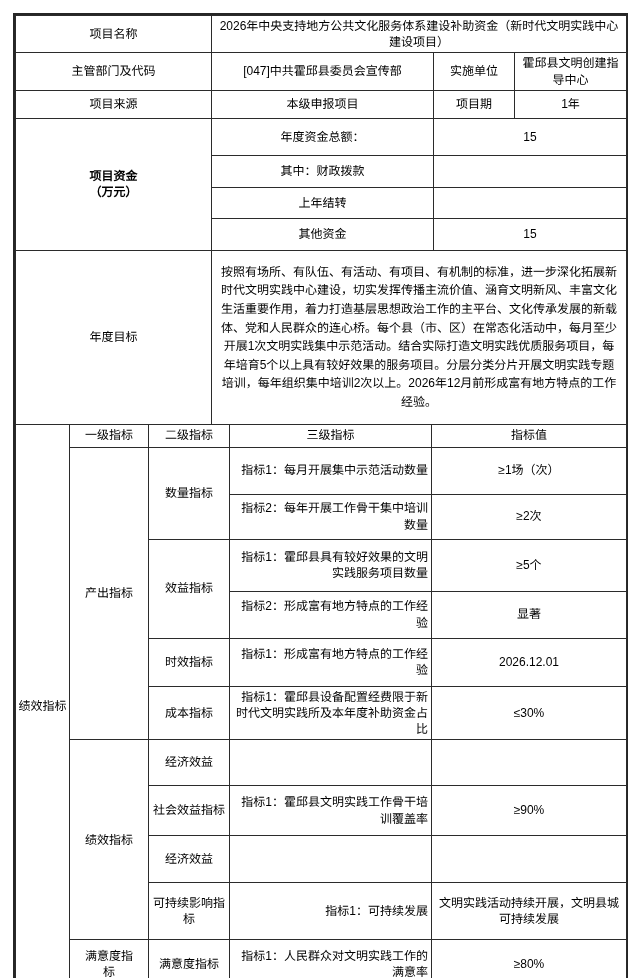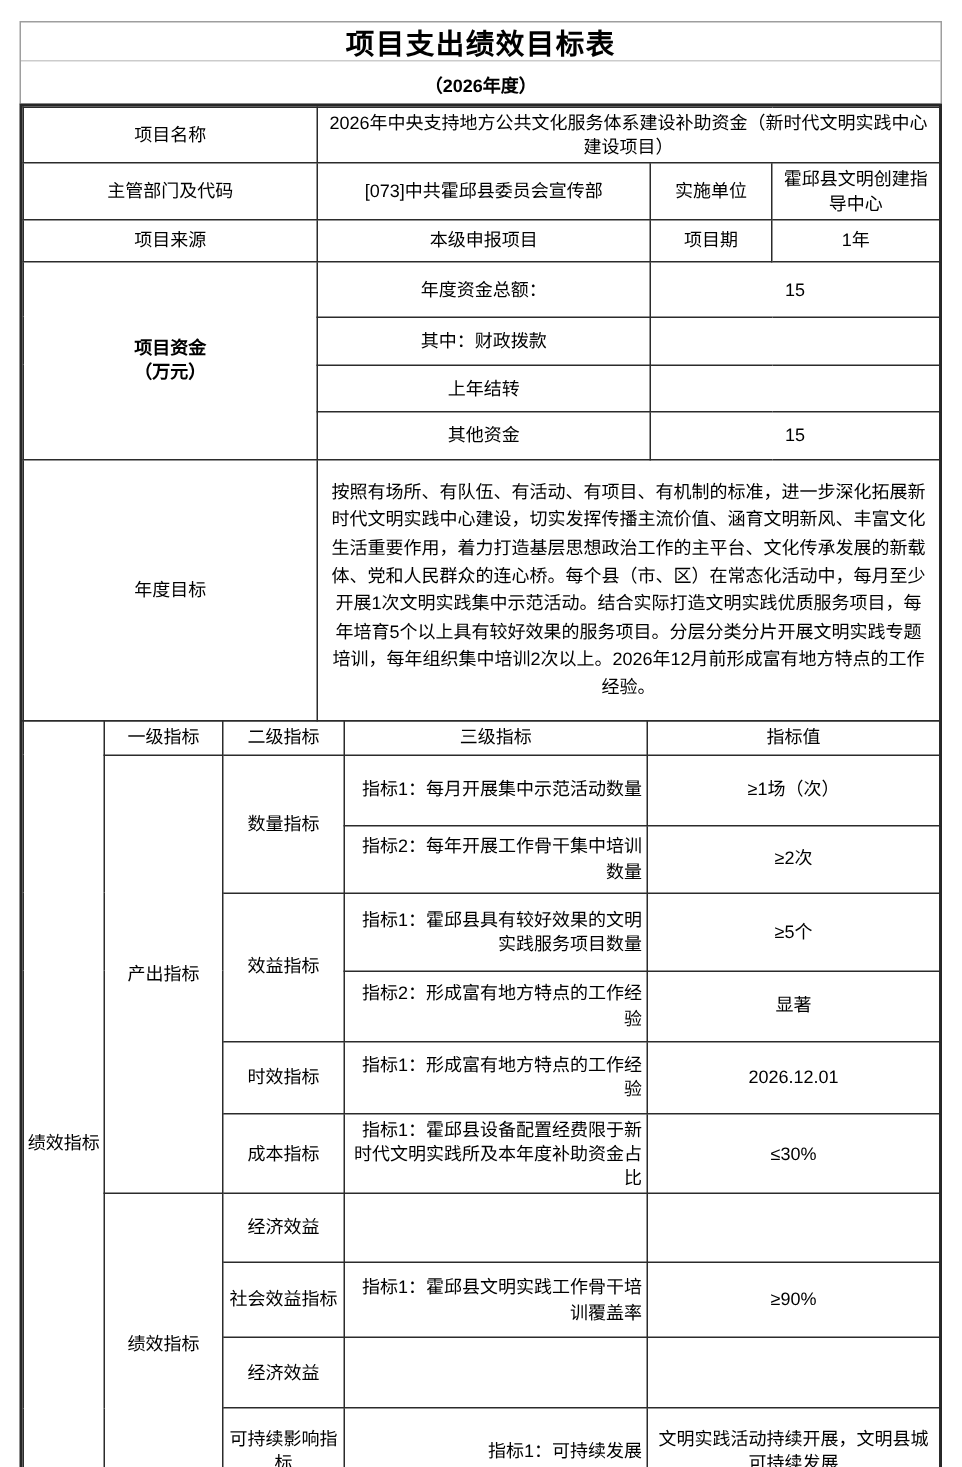--- a/index.html
+++ b/index.html
@@ -42,42 +42,38 @@
   td.c-l1 { padding: 2px 10px; }
   td.c-l2 { padding: 12px 3px; }
   .two-line div { display: block; font-weight: bold; }
 </style>
 </head>
 <body>
 
 <div class="page">
   <div class="sheet">
 
-    <div class="title-block">
-      <div class="title-row">项目支出绩效目标表</div>
-      <div class="subtitle-row">（2026年度）</div>
-    </div>
 
     <div class="main-block">
 
       <table class="info-table">
         <colgroup>
           <col style="width:196px">
             <col style="width:222px">
             <col style="width:81px">
             <col style="width:112px">
         </colgroup>
         <tbody>
           <tr style="height:34px">
             <td>项目名称</td>
             <td colspan="3">2026年中央支持地方公共文化服务体系建设补助资金（新时代文明实践中心建设项目）</td>
           </tr>
           <tr style="height:35px">
             <td>主管部门及代码</td>
-            <td>[073]中共霍邱县委员会宣传部</td>
+            <td>[047]中共霍邱县委员会宣传部</td>
             <td>实施单位</td>
             <td>霍邱县文明创建指导中心</td>
           </tr>
           <tr style="height:28px">
             <td>项目来源</td>
             <td>本级申报项目</td>
             <td>项目期</td>
             <td>1年</td>
           </tr>
           <tr style="height:37px">

